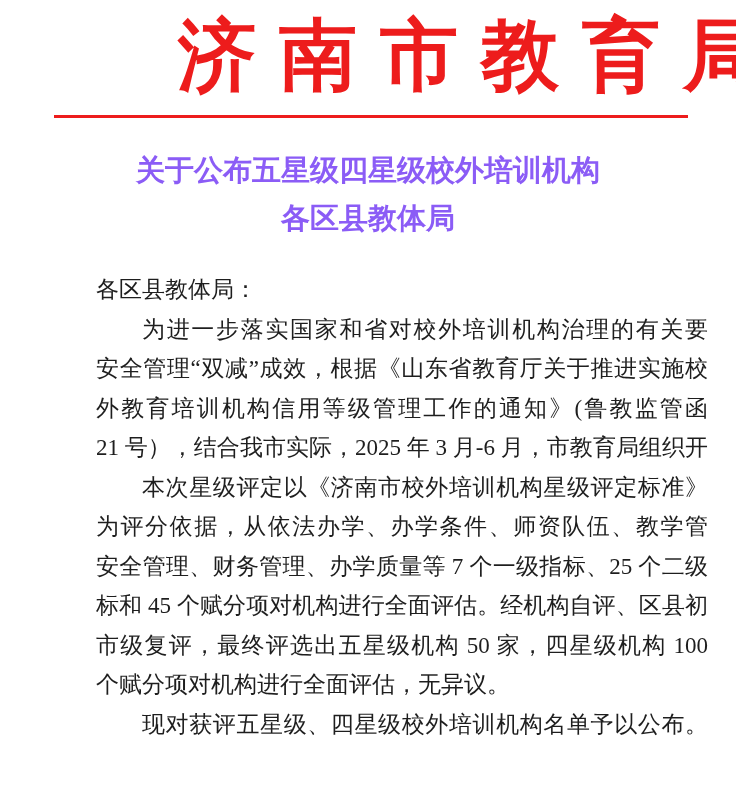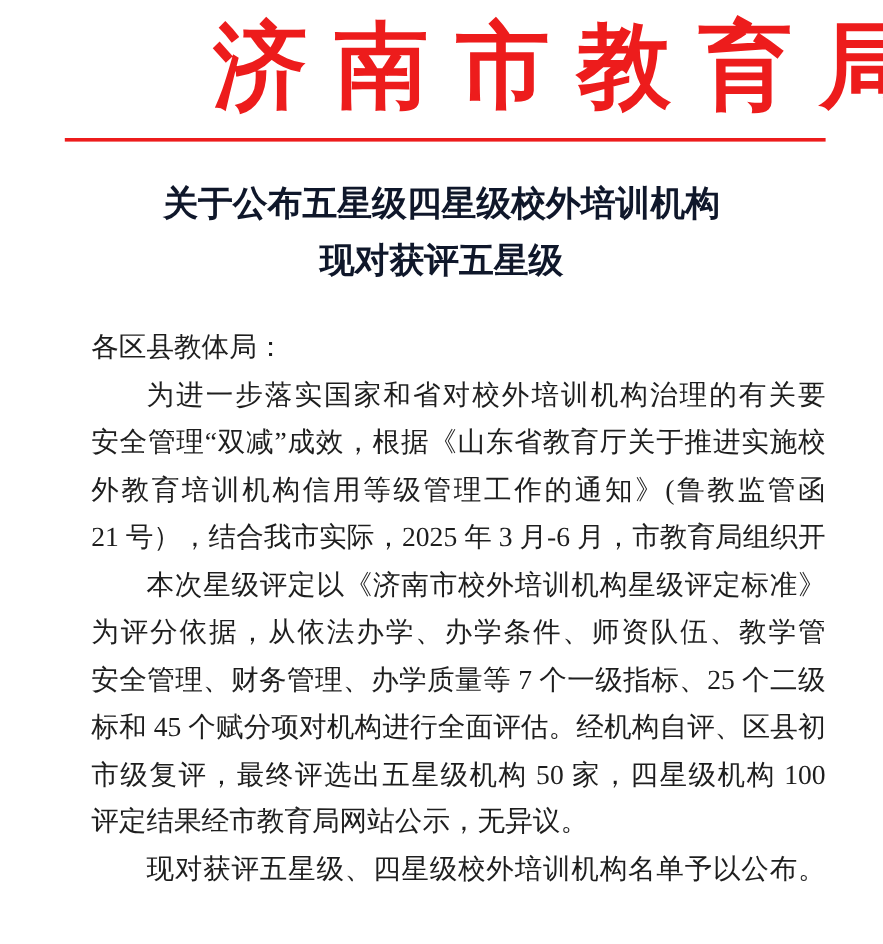--- a/index.html
+++ b/index.html
@@ -38,29 +38,29 @@
     width: 634px;
     height: 3px;
     background: #ed1c1c;
   }
   .doc-title {
     position: absolute;
     top: 146px;
     left: 0;
     width: 100%;
     text-align: center;
-    color: #0f172a;
+    color: #8b5cf6;
     font-weight: 700;
     font-size: 29px;
     line-height: 48px;
   }
   .body-text {
     position: absolute;
     top: 270px;
-    left: 76px;
+    left: 96px;
     width: 612px;
     color: #1e1e1e;
     font-size: 23px;
     line-height: 39.5px;
   }
   .line {
     height: 39.5px;
     overflow: hidden;
     text-align: left;
   }
@@ -77,31 +77,31 @@
 <body>
 
 <div class="page">
 
   <div class="letterhead">济南市教育局</div>
 
   <div class="red-line"></div>
 
   <div class="doc-title">
     <div>关于公布五星级四星级校外培训机构</div>
-    <div>现对获评五星级</div>
+    <div>各区县教体局</div>
   </div>
 
   <div class="body-text">
     <div class="line">各区县教体局：</div>
     <div class="line jl indent">为进一步落实国家和省对校外培训机构治理的有关要求，</div>
     <div class="line jl">安全管理“双减”成效，根据《山东省教育厅关于推进实施校</div>
     <div class="line jl">外教育培训机构信用等级管理工作的通知》(鲁教监管函〔2024〕</div>
     <div class="line jl">21 号），结合我市实际，2025 年 3 月-6 月，市教育局组织开展</div>
     <div class="line jl indent">本次星级评定以《济南市校外培训机构星级评定标准》作</div>
     <div class="line jl">为评分依据，从依法办学、办学条件、师资队伍、教学管理、</div>
     <div class="line jl">安全管理、财务管理、办学质量等 7 个一级指标、25 个二级指</div>
     <div class="line jl">标和 45 个赋分项对机构进行全面评估。经机构自评、区县初评、</div>
     <div class="line jl">市级复评，最终评选出五星级机构 50 家，四星级机构 100 家。</div>
-    <div class="line">评定结果经市教育局网站公示，无异议。</div>
+    <div class="line">个赋分项对机构进行全面评估，无异议。</div>
     <div class="line jl indent">现对获评五星级、四星级校外培训机构名单予以公布。各</div>
   </div>
 
 </div>
 
 </body></html>

